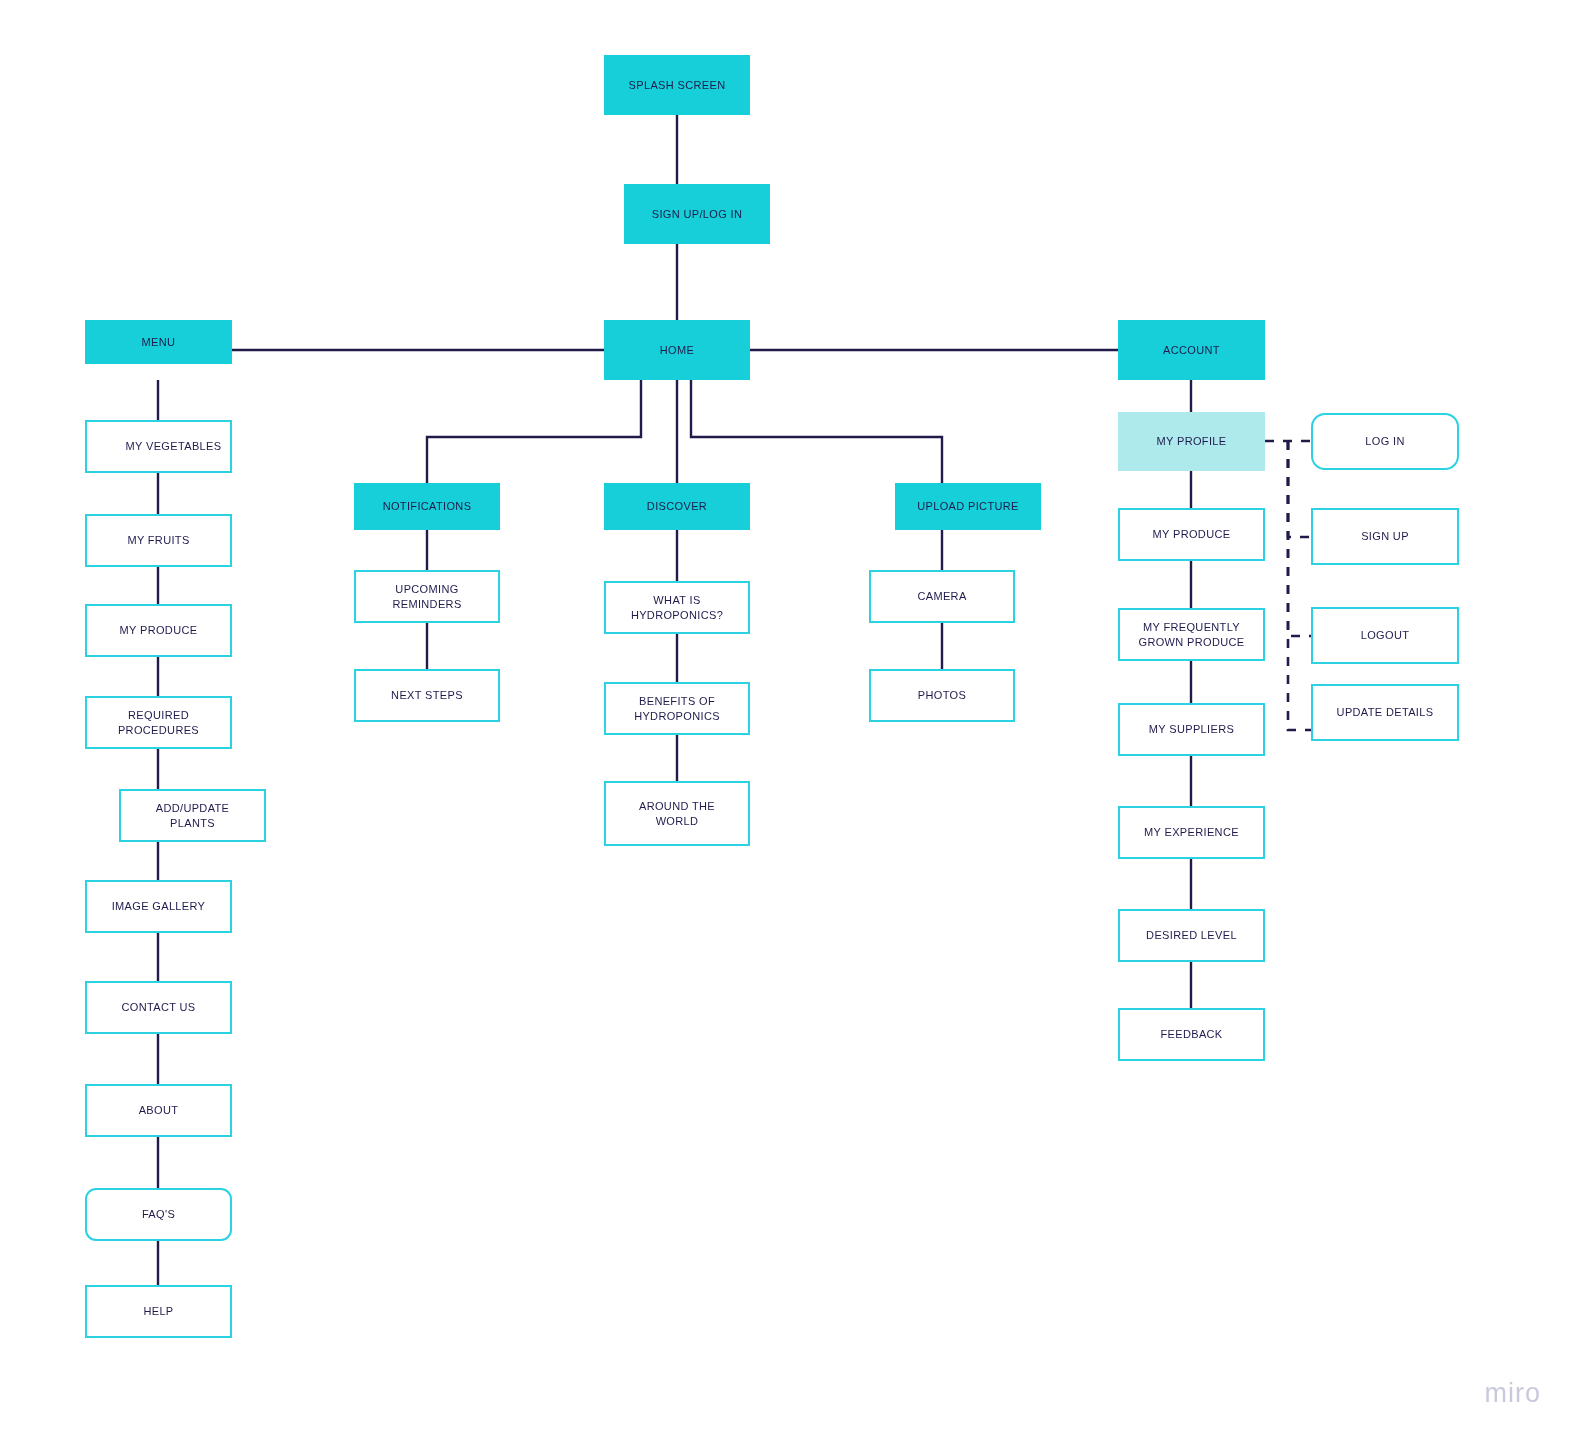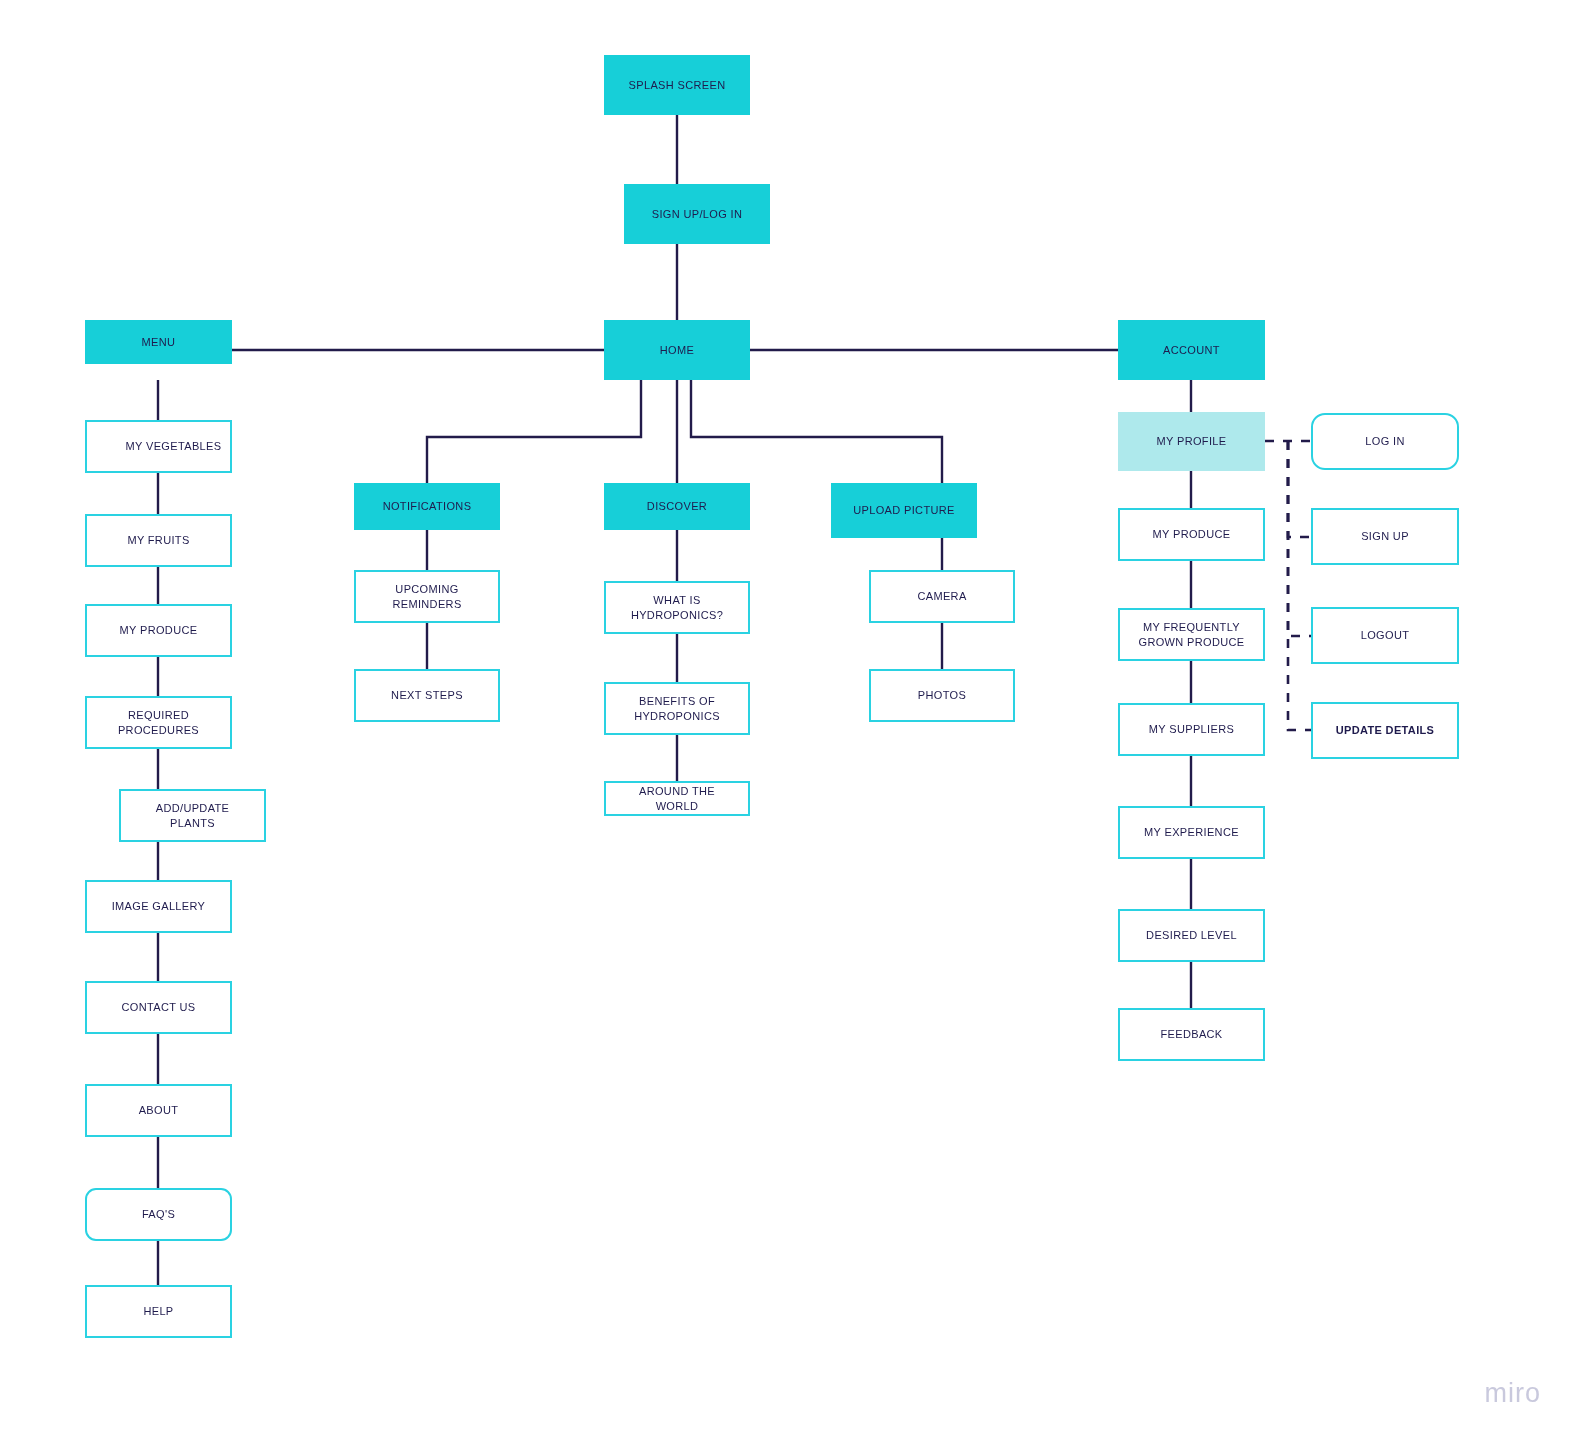--- a/index.html
+++ b/index.html
@@ -170,25 +170,25 @@
         <span class="label">DISCOVER</span>
       </div>
       <div class="node outline" style="left: 604px; top: 581px; width: 146px; height: 53px;">
         <span class="label">WHAT IS
 HYDROPONICS?</span>
       </div>
       <div class="node outline" style="left: 604px; top: 682px; width: 146px; height: 53px;">
         <span class="label">BENEFITS OF
 HYDROPONICS</span>
       </div>
-      <div class="node outline" style="left: 604px; top: 781px; width: 146px; height: 35px;">
+      <div class="node outline" style="left: 604px; top: 781px; width: 146px; height: 65px;">
         <span class="label">AROUND THE
 WORLD</span>
       </div>
-      <div class="node filled" style="left: 831px; top: 483px; width: 146px; height: 55px;">
+      <div class="node filled" style="left: 895px; top: 483px; width: 146px; height: 47px;">
         <span class="label">UPLOAD PICTURE</span>
       </div>
       <div class="node outline" style="left: 869px; top: 570px; width: 146px; height: 53px;">
         <span class="label">CAMERA</span>
       </div>
       <div class="node outline" style="left: 869px; top: 669px; width: 146px; height: 53px;">
         <span class="label">PHOTOS</span>
       </div>
       <div class="node soft" style="left: 1118px; top: 412px; width: 147px; height: 59px;">
         <span class="label">MY PROFILE</span>
@@ -214,18 +214,18 @@
       </div>
       <div class="node outline" style="left: 1311px; top: 413px; width: 148px; height: 57px; border-radius: 14px;">
         <span class="label">LOG IN</span>
       </div>
       <div class="node outline" style="left: 1311px; top: 508px; width: 148px; height: 57px;">
         <span class="label">SIGN UP</span>
       </div>
       <div class="node outline" style="left: 1311px; top: 607px; width: 148px; height: 57px;">
         <span class="label">LOGOUT</span>
       </div>
-      <div class="node outline" style="left: 1311px; top: 702px; width: 148px; height: 57px; font-weight: bold;">
+      <div class="node outline" style="left: 1311px; top: 684px; width: 148px; height: 57px;">
         <span class="label">UPDATE DETAILS</span>
       </div>
     </div>
   <div id="watermark">miro</div>
 </div>
 
 </body></html>

